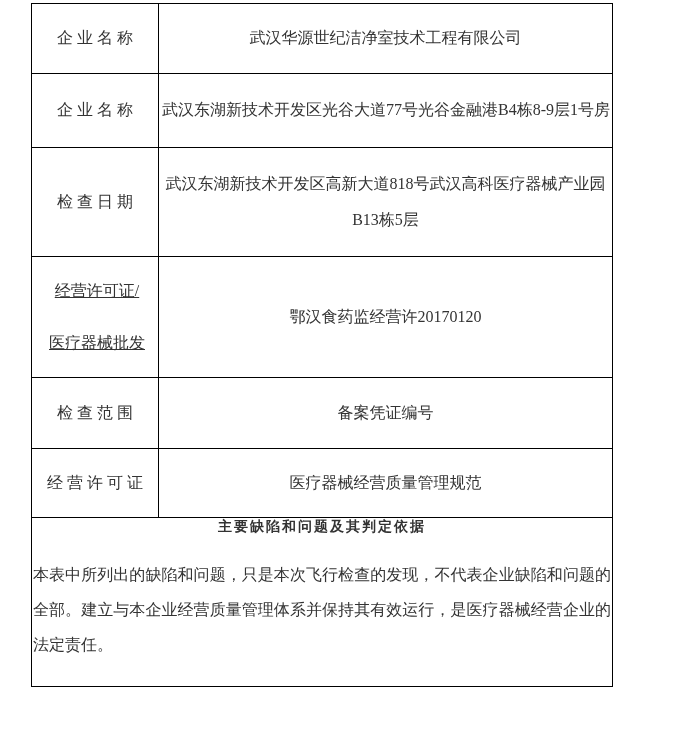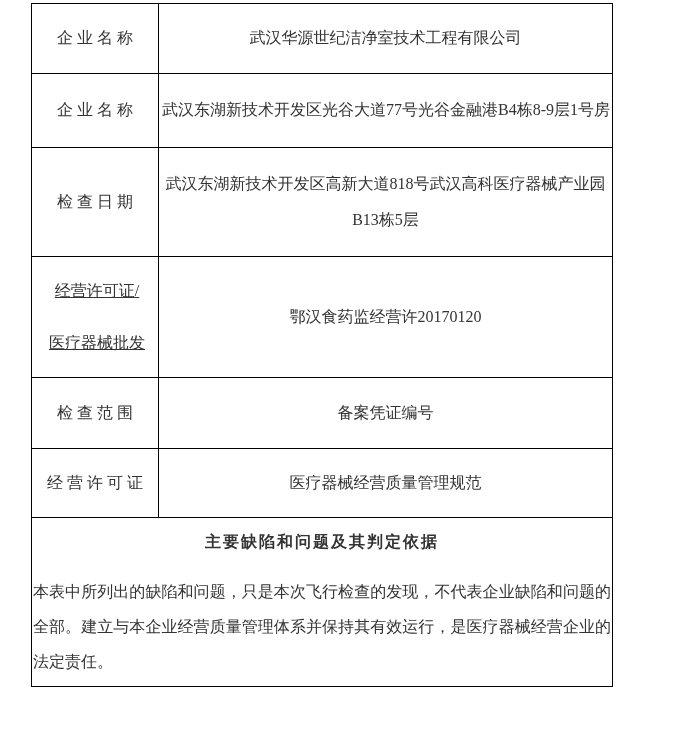--- a/index.html
+++ b/index.html
@@ -56,22 +56,21 @@
   }
   td.value-cell-wrap {
     line-height: 36px;
   }
   tr.section-row td {
     height: 168px;
     vertical-align: top;
     padding: 0;
   }
   .section-title {
-    margin-top: 14px;
-    font-size: 16px;
+    font-size: 14px;
     font-weight: bold;
     text-align: center;
     letter-spacing: 2px;
     color: #333333;
   }
   .section-body {
     margin-top: 21px;
     font-size: 16px;
     line-height: 35px;
     text-align: justify;

